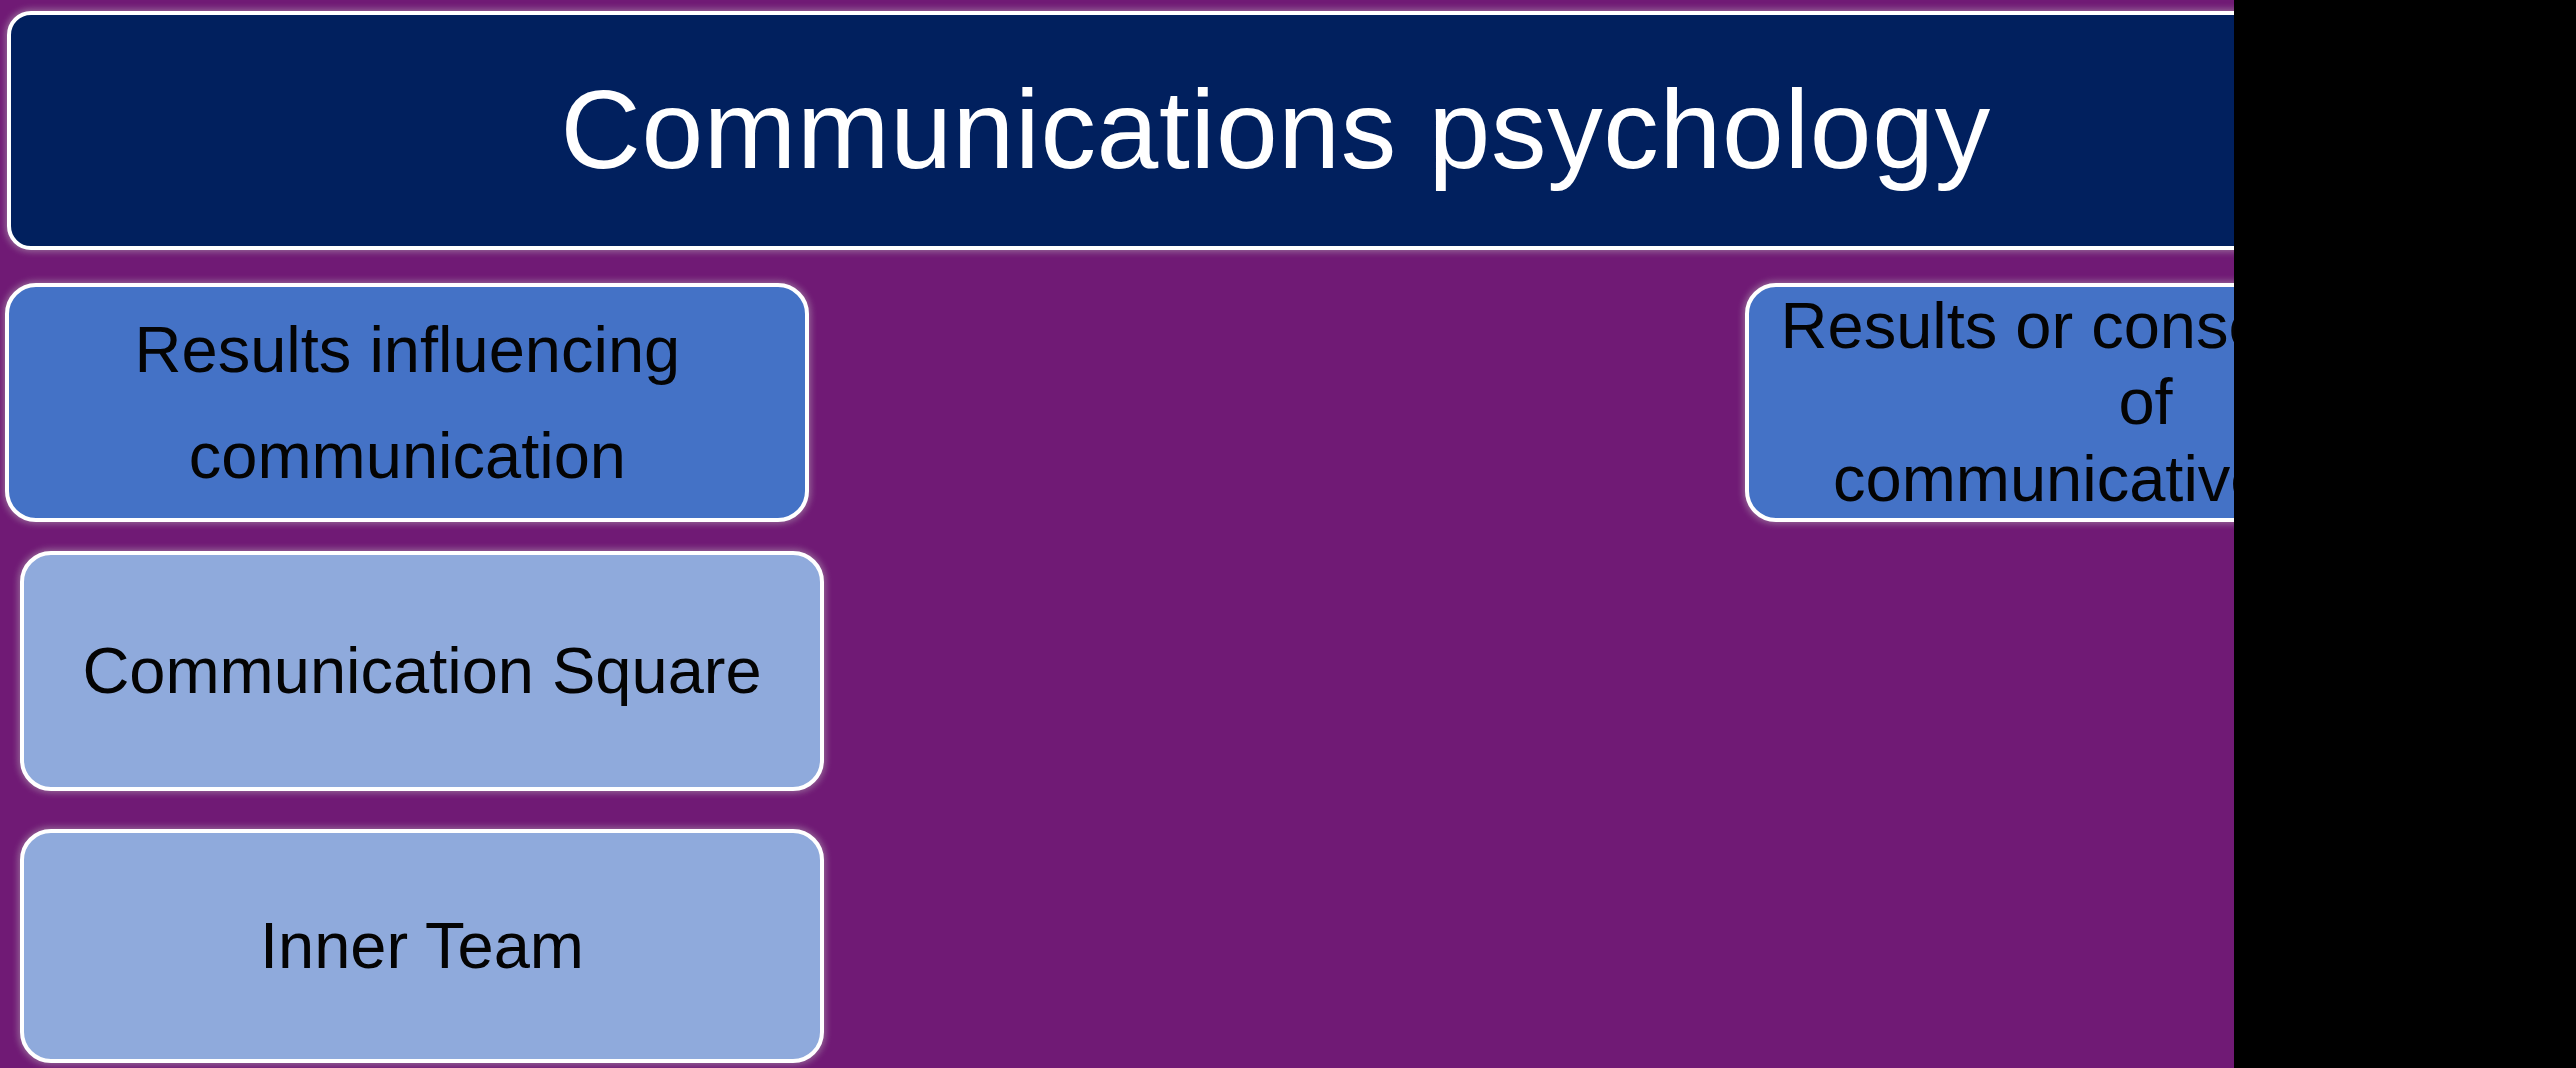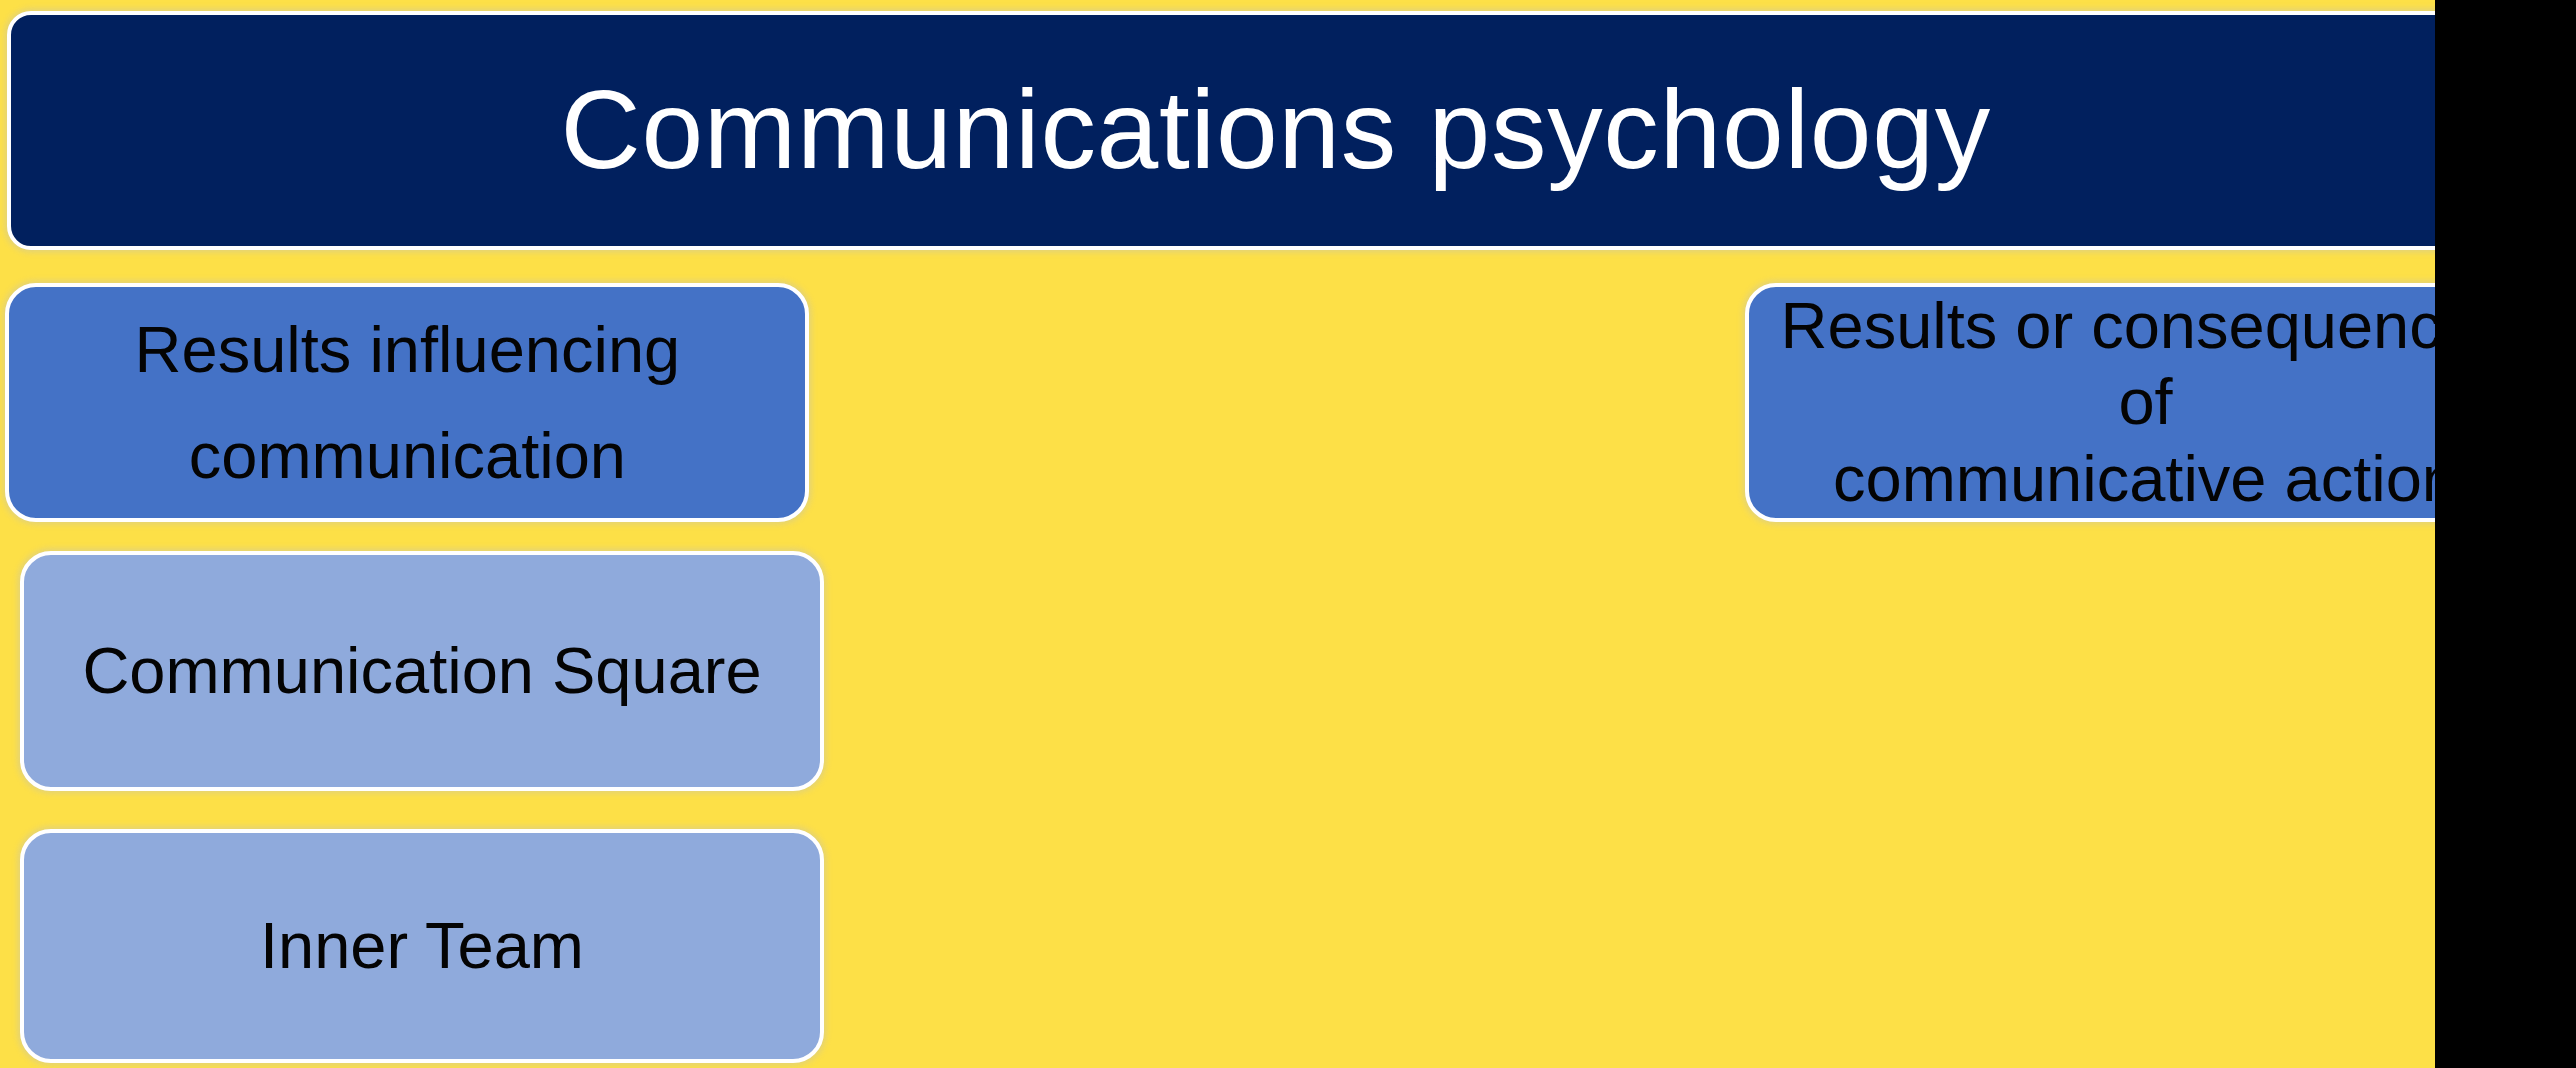--- a/index.html
+++ b/index.html
@@ -2,25 +2,26 @@
 <html style="font-size:10.7px"><head>
 <meta charset="utf-8">
 <style>
   html, body {
     margin: 0;
     padding: 0;
     background: #000000;
   }
   .canvas {
     position: relative;
-    width: 2435px;
+    width: 2196px;
     height: 1069px;
-    background: #fde047;
+    background: #701a75;
     overflow: hidden;
     font-family: "Liberation Sans", sans-serif;
+    padding-left: 38px;
   }
   .node {
     position: absolute;
     box-sizing: border-box;
     border: 4.7px solid #FFFFFF;
     display: flex;
     align-items: center;
     justify-content: center;
     text-align: center;
     box-shadow: 0 0 6.7px 1.3px rgba(190,190,190,0.45);

